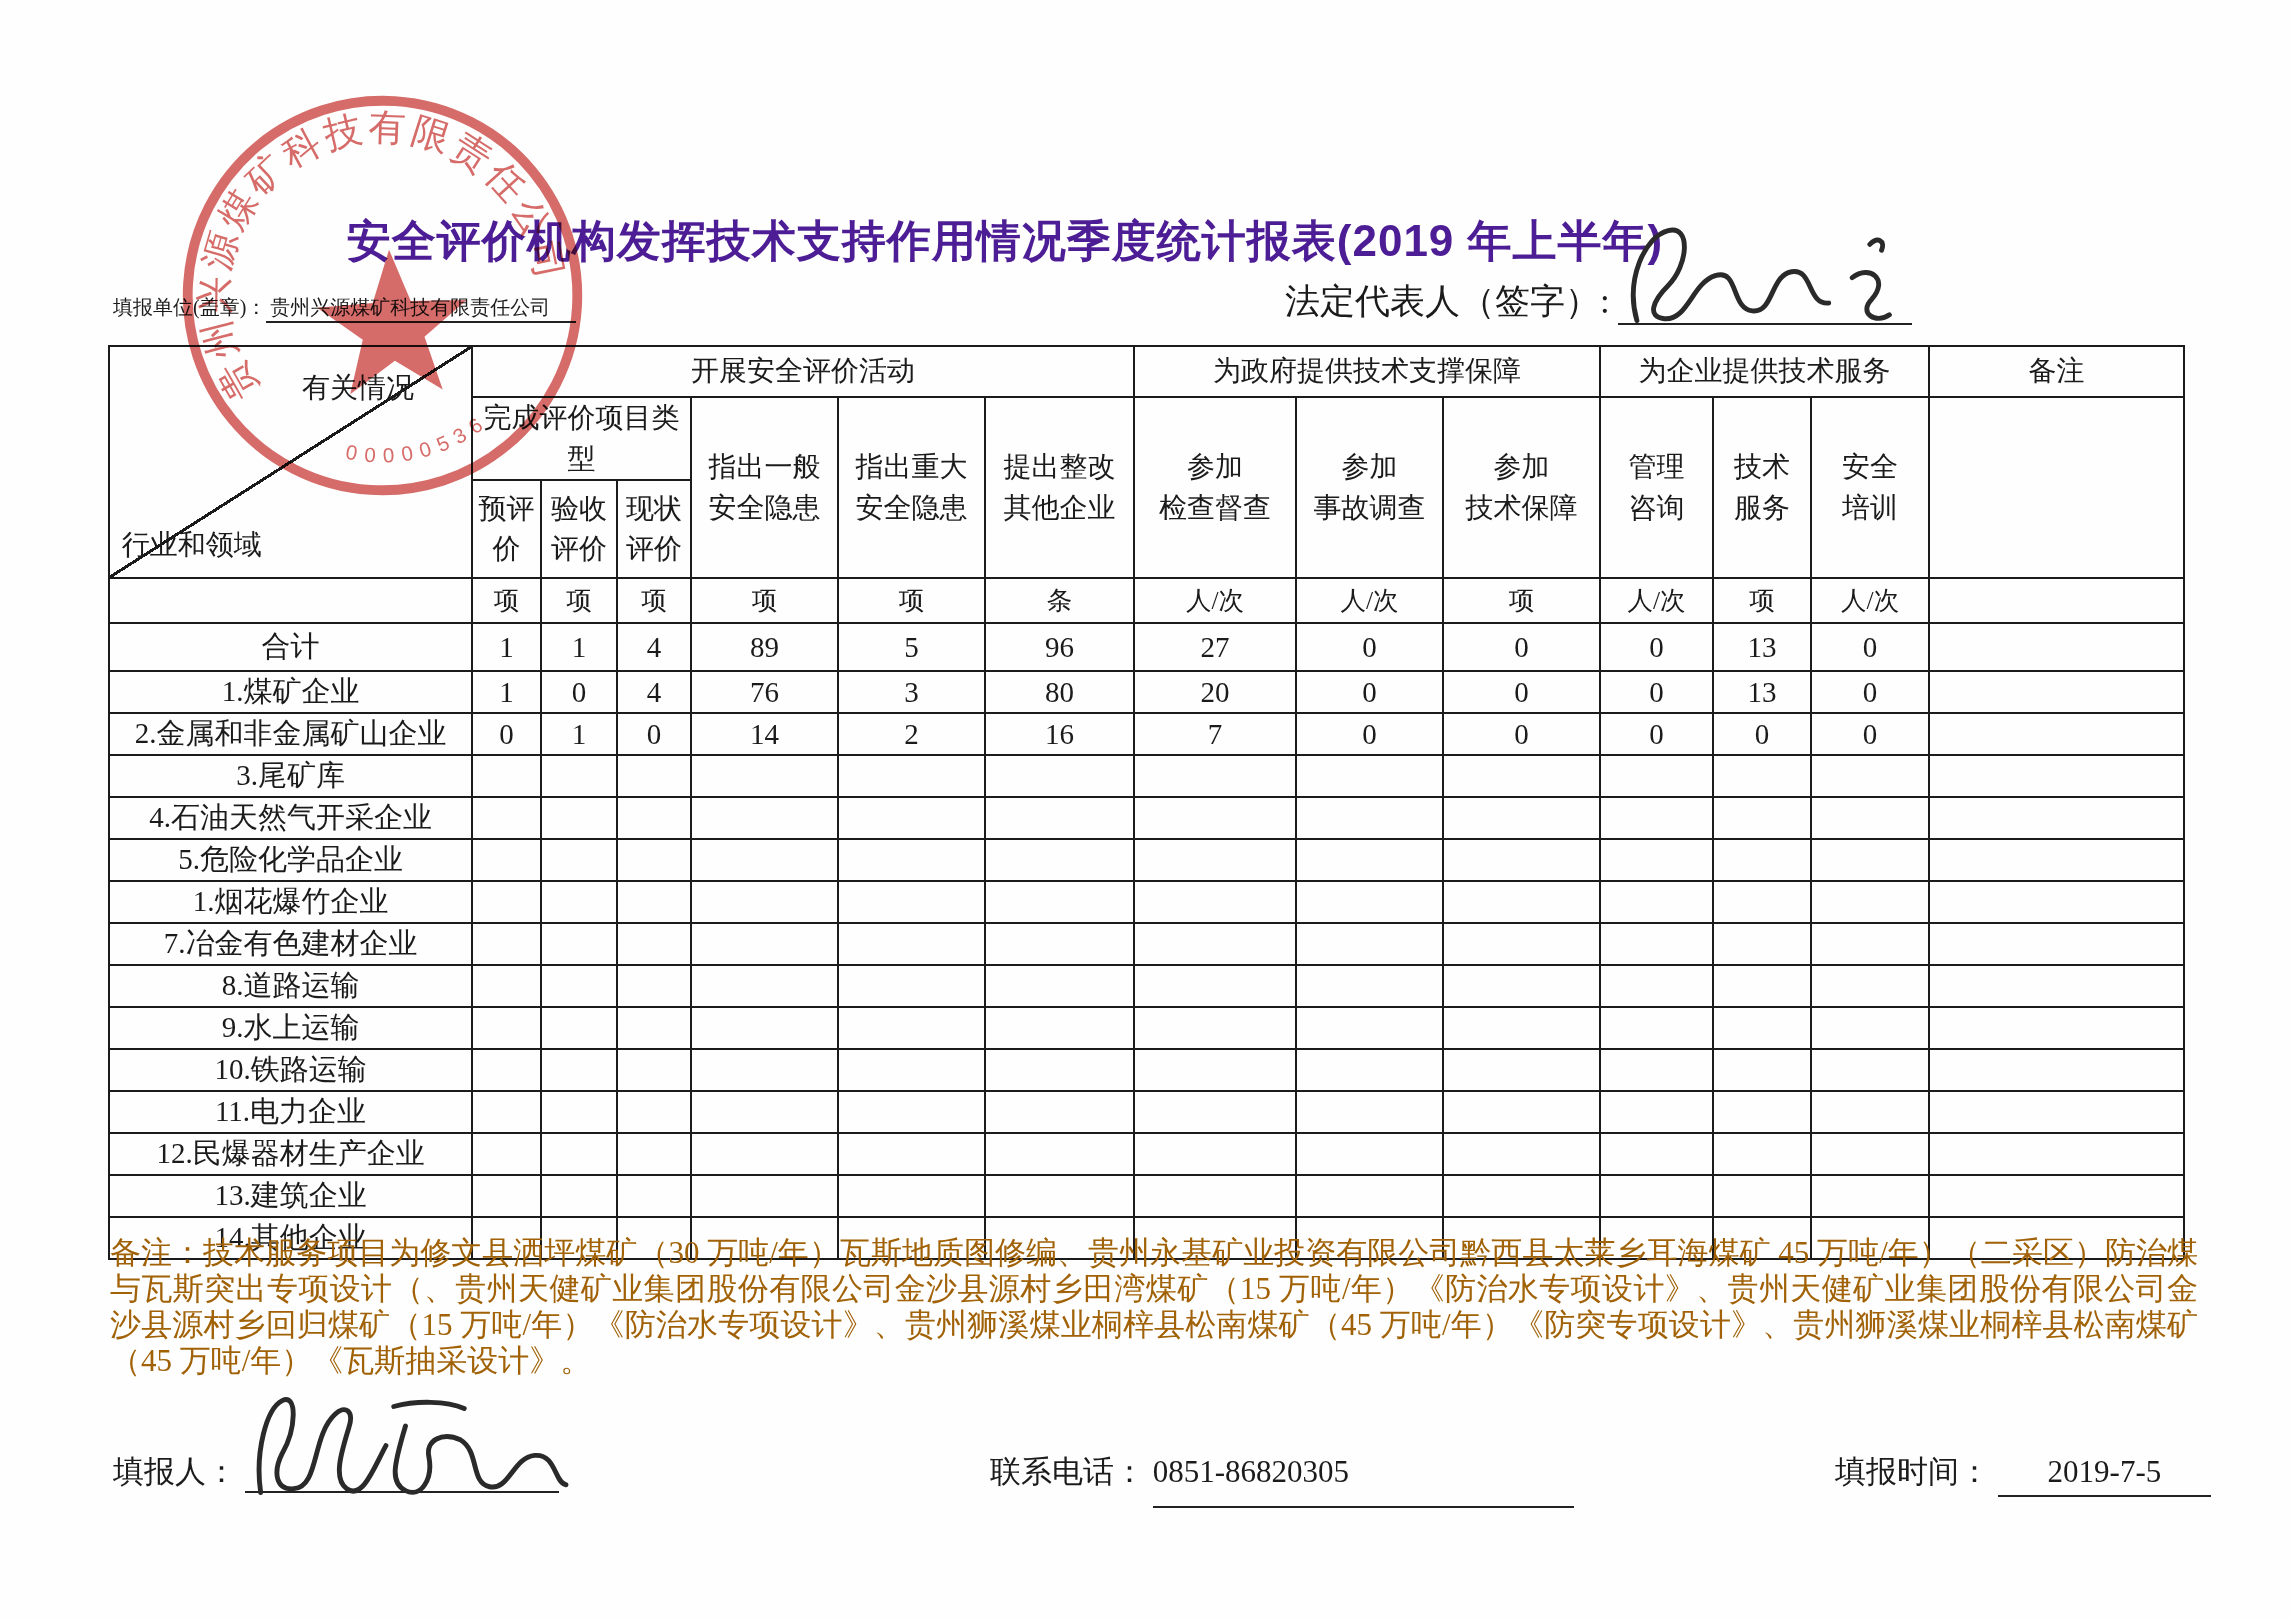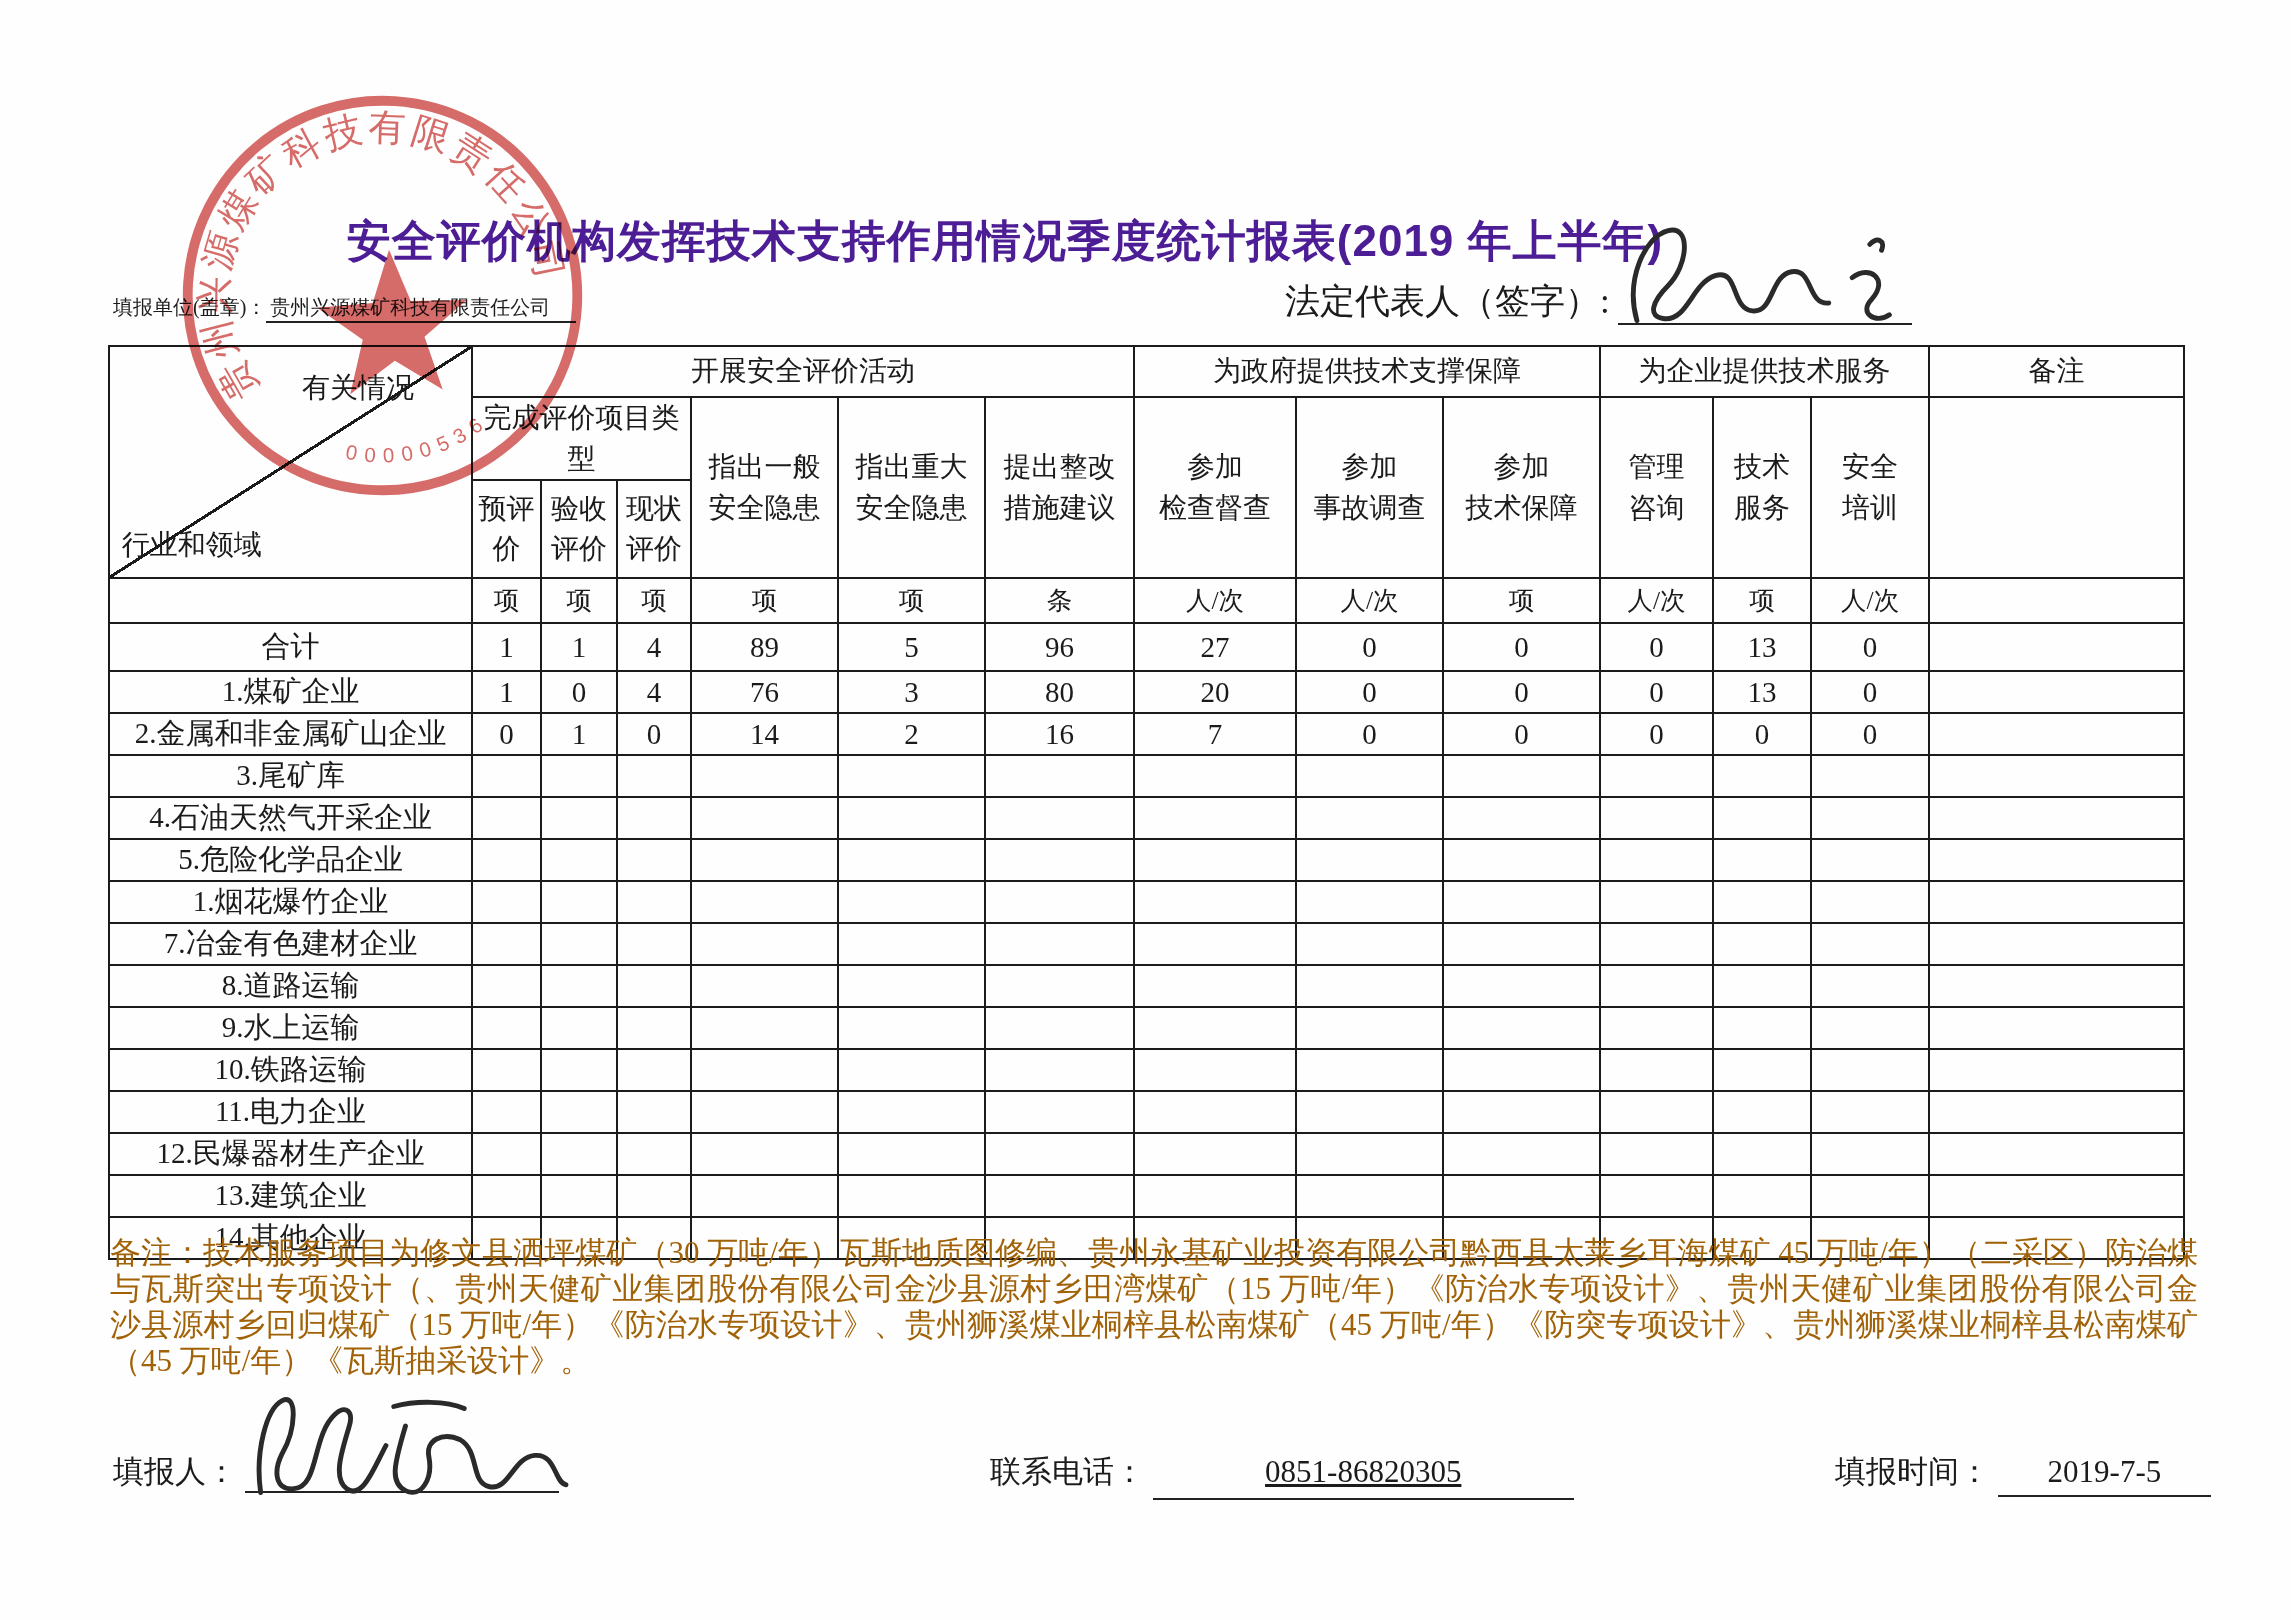--- a/index.html
+++ b/index.html
@@ -48,21 +48,21 @@
   
   .remarks {
     position:absolute; top:1235px; left:110px; width:2088px;
     font-size:31px; line-height:36px; text-align:justify; color:#a16207;
   }
   
   .f-item { position:absolute; top:1451px; font-size:31px; white-space:nowrap; }
   .f-filler { left:113px; }
   .f-phone  { left:990px; }
   .f-date   { left:1835px; }
-  .f-phone .fvalue { display:inline-block; min-width:421px; border-bottom:2.9px solid #222; text-align:center; padding-bottom:8px;text-decoration:underline; }
+  .f-phone .fvalue { display:inline-block; min-width:421px; border-bottom:2.9px solid #222; text-align:left; padding-bottom:16px; }
   .f-date .fvalue  { display:inline-block; min-width:186px; border-bottom:2.9px solid #222; text-align:center; padding:0 13.7px 4.9px 13.7px; }
   .f-filler .sigline { width:314px; }
   
   .stamp { position:absolute; top:84px; left:171px; width:423px; height:423px; mix-blend-mode:multiply; opacity:.85; pointer-events:none; }
   .sig-path { fill:none; stroke:#2a2a2a; stroke-width:5; stroke-linecap:round; }
 </style>
 </head>
 <body>
 
 <div id="page">
@@ -111,21 +111,21 @@
         <td class="th group" colspan="3">为企业提供技术服务</td>
         <td class="th group">备注</td>
       </tr>
       <tr class="h-sub">
         <td class="th" colspan="3">完成评价项目类型</td>
         <td class="th" rowspan="2">指出一般
 安全隐患</td>
         <td class="th" rowspan="2">指出重大
 安全隐患</td>
         <td class="th" rowspan="2">提出整改
-措施建议</td>
+其他企业</td>
         <td class="th" rowspan="2">参加
 检查督查</td>
         <td class="th" rowspan="2">参加
 事故调查</td>
         <td class="th" rowspan="2">参加
 技术保障</td>
         <td class="th" rowspan="2">管理
 咨询</td>
         <td class="th" rowspan="2">技术
 服务</td>

